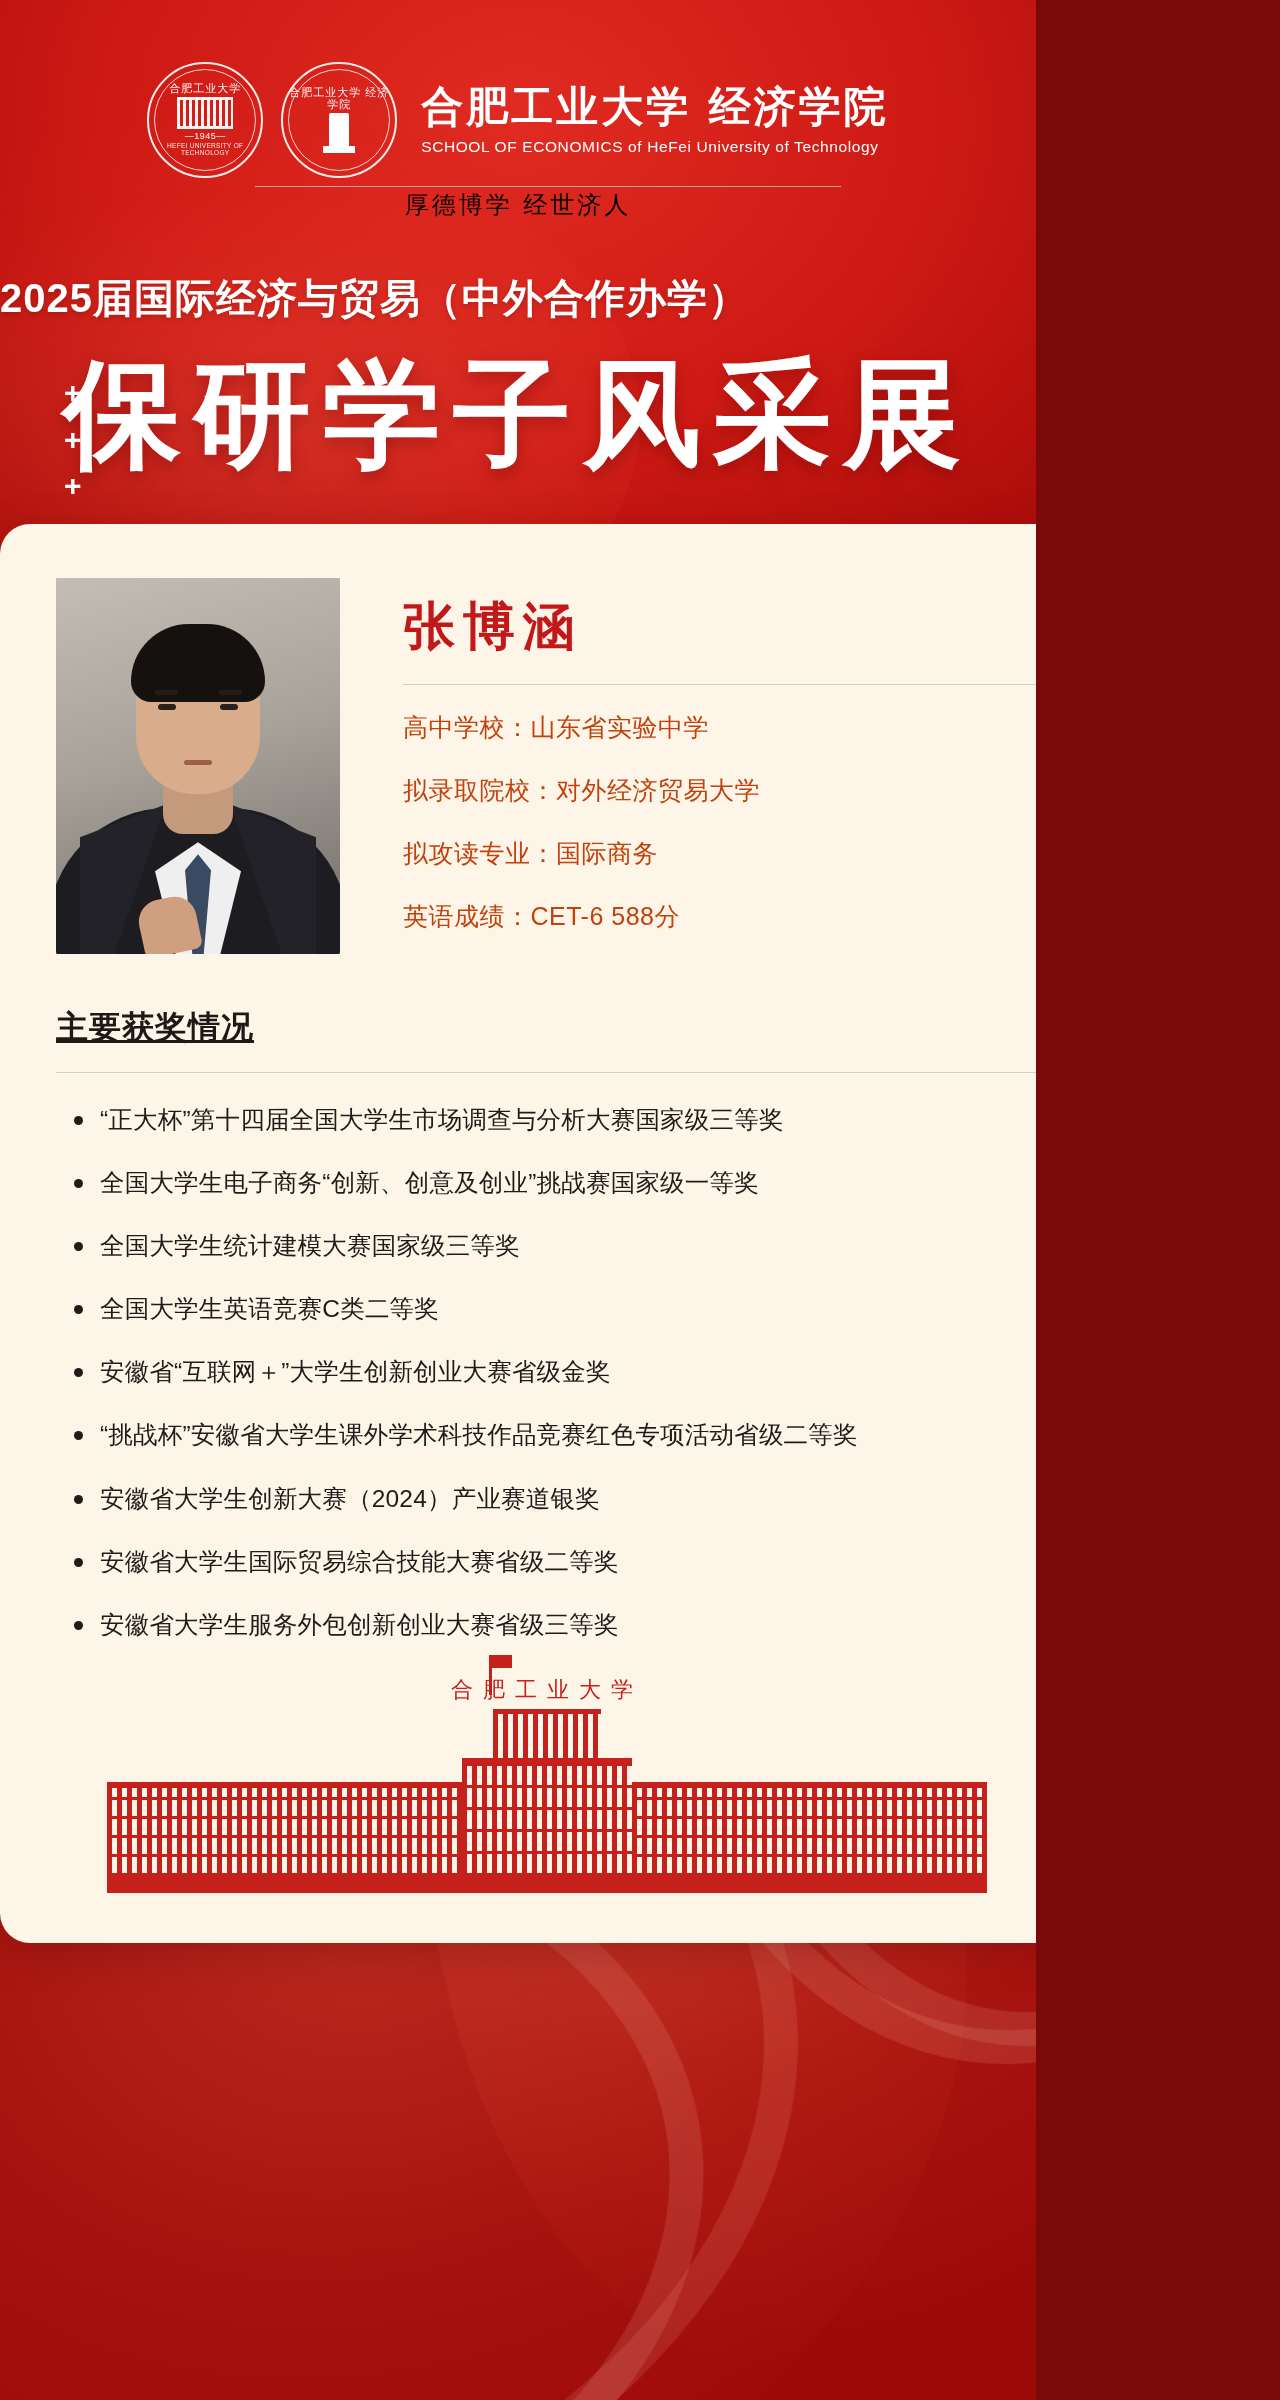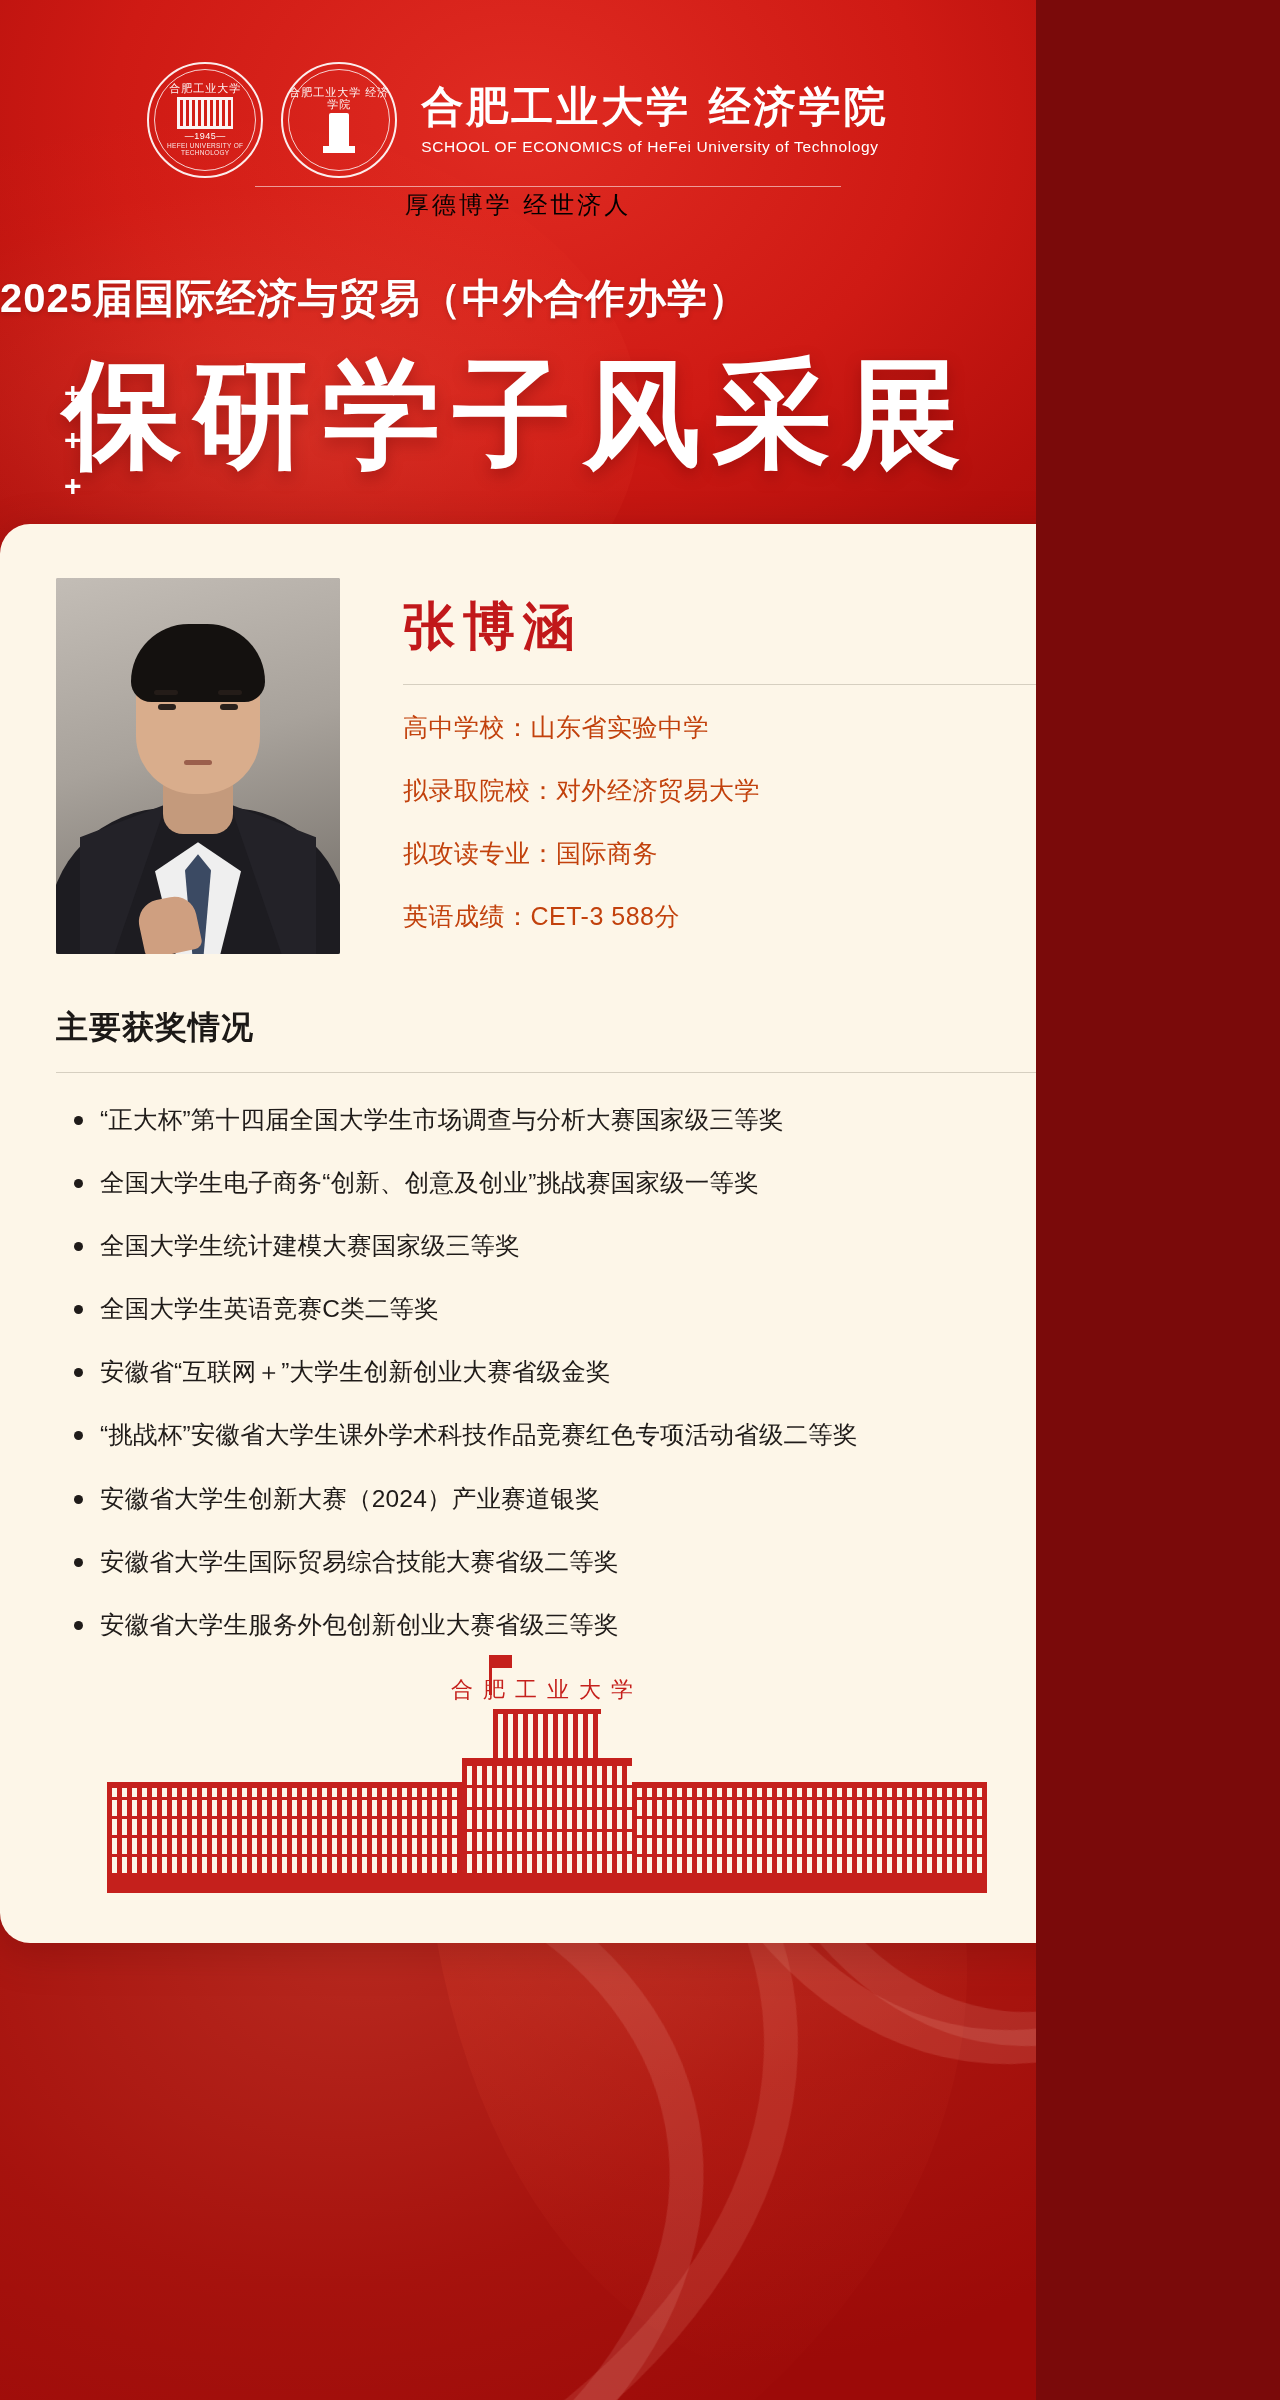--- a/index.html
+++ b/index.html
@@ -304,20 +304,21 @@
     letter-spacing: .5px;
   }
   .info-row:last-child { margin-bottom: 0; }
 
   .awards-title {
     margin-top: 52px;
     font-size: 32px;
     font-weight: bold;
     color: #1c1917;
     letter-spacing: 1px;
+    text-decoration: underline;
   }
   .awards-rule {
     margin: 22px 0 30px;
     height: 1px;
     background: #d6cfc0;
   }
   .awards {
     list-style: none;
     margin: 0;
     padding: 0 0 0 14px;
@@ -477,21 +478,21 @@
         <div class="info-row">
           <span>高中学校：</span><span>山东省实验中学</span>
         </div>
         <div class="info-row">
           <span>拟录取院校：</span><span>对外经济贸易大学</span>
         </div>
         <div class="info-row">
           <span>拟攻读专业：</span><span>国际商务</span>
         </div>
         <div class="info-row">
-          <span>英语成绩：</span><span>CET-3 588分</span>
+          <span>英语成绩：</span><span>CET-6 588分</span>
         </div>
       </div>
     </div>
 
     <div class="awards-title">主要获奖情况</div>
     <div class="awards-rule"></div>
 
     <ul class="awards">
       <li>“正大杯”第十四届全国大学生市场调查与分析大赛国家级三等奖</li>
       <li>全国大学生电子商务“创新、创意及创业”挑战赛国家级一等奖</li>

